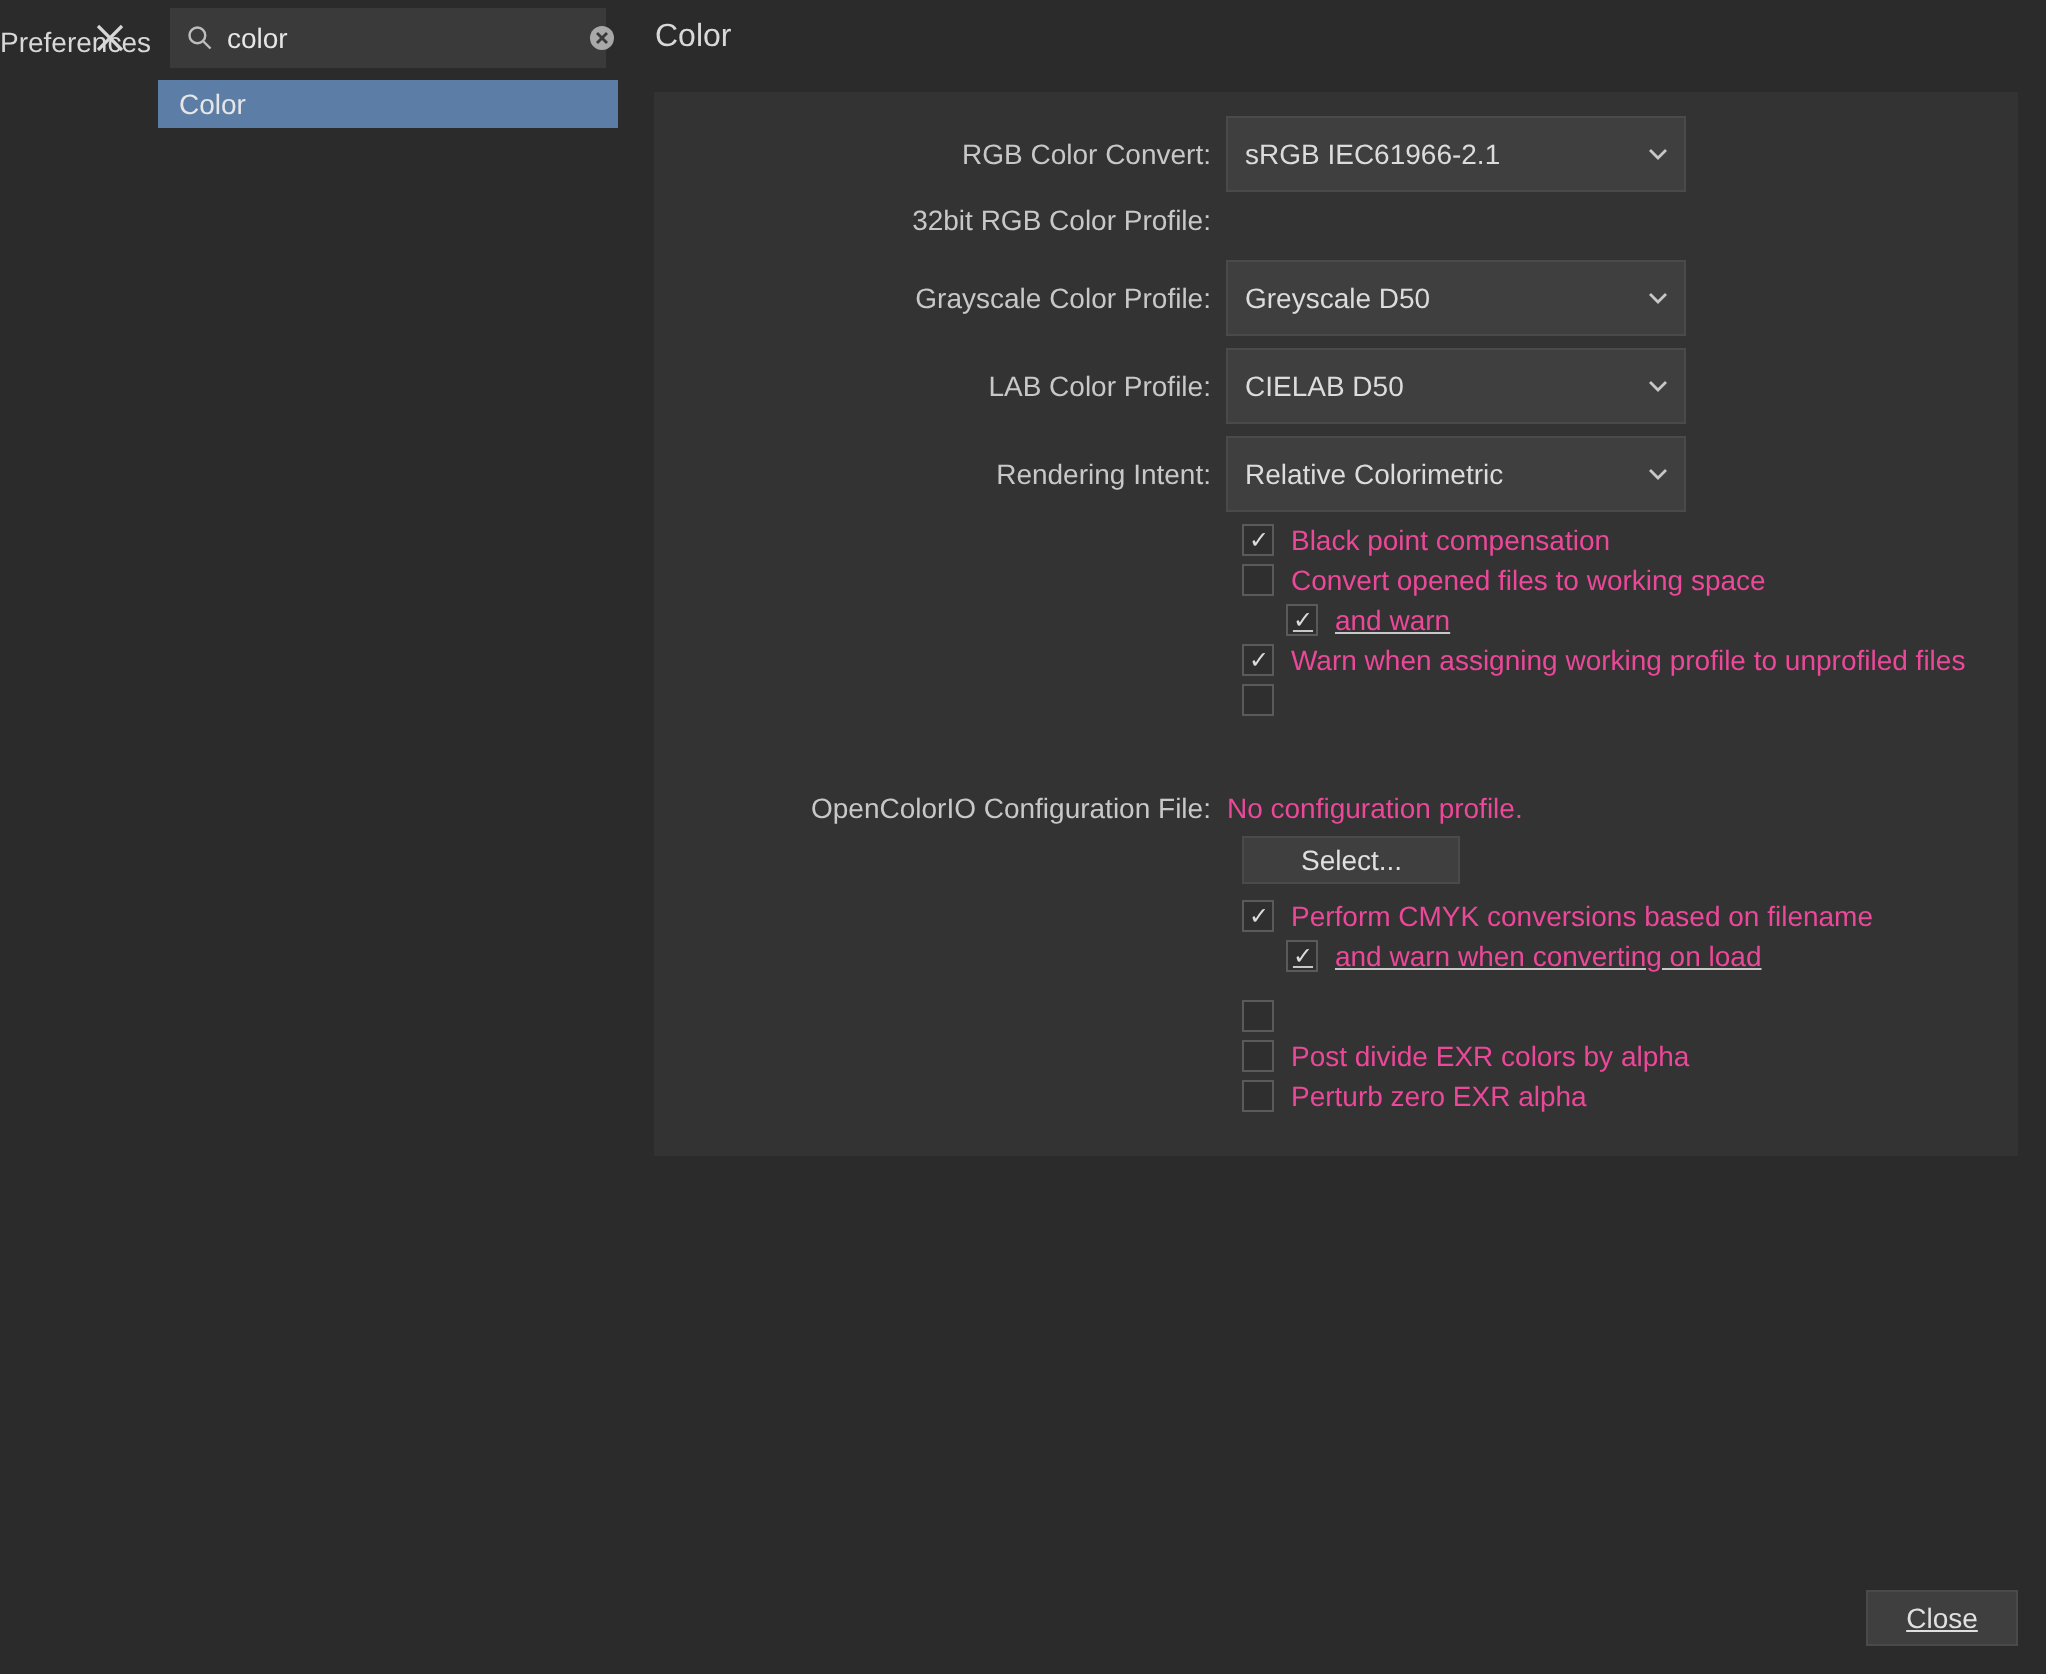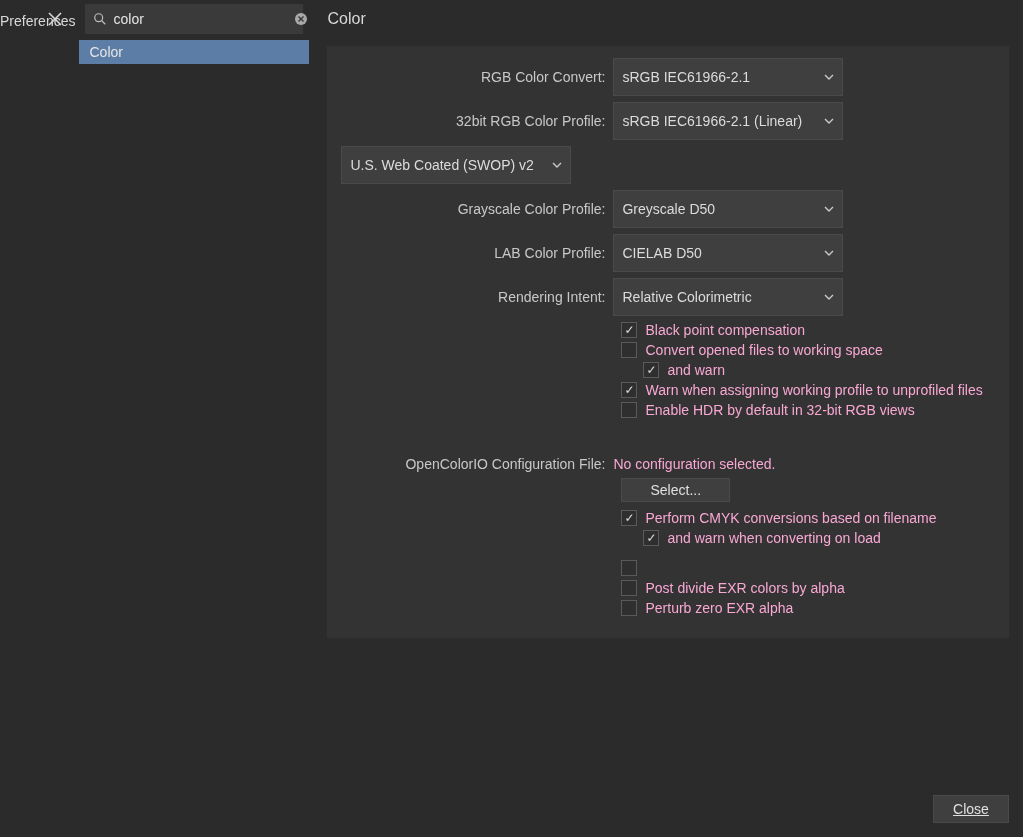--- a/index.html
+++ b/index.html
@@ -23,24 +23,24 @@
   .page-header { padding: 10px 14px 18px 14px; color: #d8d8d8; font-size: 16px; font-weight: 400; }
   .panel { margin: 0 14px 0 14px; background: #333333; padding: 12px 14px 18px 14px; }
   .form-row { display: flex; align-items: center; margin-bottom: 6px; }
   .form-label { width: 272px; text-align: right; padding-right: 8px; color: #c8c8c8; }
   .form-control { width: 230px; }
   .select { position: relative; width: 100%; height: 24px; background: #3f3f3f; border: 1px solid #4a4a4a; display: flex; align-items: center; padding: 18px 8px; cursor: pointer; }
   .select-text { flex:1; color: #dcdcdc; white-space: nowrap; overflow:hidden; }
   .select-caret { color: #c8c8c8; }
   .select-caret svg { width:10px; height:10px; }
   .check-row { display:flex; align-items:center; margin-bottom:4px; padding-left: 280px; }
-  .check-row.indent { padding-left: 302px; }
+  .check-row.indent { padding-left: 302px; text-decoration: underline; }
   .checkbox { width:16px; height:16px; border:1px solid #5a5a5a; background:#2f2f2f; margin-right:8px; display:flex; align-items:center; justify-content:center; cursor:pointer; flex-shrink:0;}
   .checkbox.checked::after { content:"✓"; color:#dcdcdc; font-size:12px; line-height:1; }
-  .static-text { color:#f9a8d4; }
+  .static-text { color:#ec4899; }
   .spacer { height: 34px; }
   .button-sm { display:inline-block; height:24px; min-width:90px; padding:0 28px; background:#3f3f3f; border:1px solid #4a4a4a; color:#e0e0e0; line-height:22px; text-align:center; cursor:pointer; }
   .footer { margin-top:auto; display:flex; justify-content:flex-end; padding:12px 14px 14px 0; }
   .button { height:28px; min-width:76px; padding:0 18px; background:#3f3f3f; border:1px solid #4a4a4a; color:#e0e0e0; line-height:26px; text-align:center; cursor:pointer;text-decoration:underline; }
 </style>
 </head>
 <body>
 
 <div class="window">
   <div class="titlebar">
@@ -90,39 +90,23 @@
               <span class="select-text">sRGB IEC61966-2.1</span>
               <span class="select-caret"><svg viewBox="0 0 10 10">
                     <path d="M1 3 L5 7 L9 3" stroke="currentColor" stroke-width="1.4" fill="none"></path>
                   </svg></span>
             </div>
           </div>
         </div>
 
         <div class="form-row">
           <div class="form-label">32bit RGB Color Profile:</div>
-          <div class="form-control">
-            <div class="select">
-              <span class="select-text">sRGB IEC61966-2.1 (Linear)</span>
-              <span class="select-caret"><svg viewBox="0 0 10 10">
-                    <path d="M1 3 L5 7 L9 3" stroke="currentColor" stroke-width="1.4" fill="none"></path>
-                  </svg></span>
-            </div>
-          </div>
-        </div>
-
-        <div class="form-row">
-          <div class="form-control">
-            <div class="select">
-              <span class="select-text">U.S. Web Coated (SWOP) v2</span>
-              <span class="select-caret"><svg viewBox="0 0 10 10">
-                    <path d="M1 3 L5 7 L9 3" stroke="currentColor" stroke-width="1.4" fill="none"></path>
-                  </svg></span>
-            </div>
-          </div>
+        </div>
+
+        <div class="form-row">
         </div>
 
         <div class="form-row">
           <div class="form-label">Grayscale Color Profile:</div>
           <div class="form-control">
             <div class="select">
               <span class="select-text">Greyscale D50</span>
               <span class="select-caret"><svg viewBox="0 0 10 10">
                     <path d="M1 3 L5 7 L9 3" stroke="currentColor" stroke-width="1.4" fill="none"></path>
                   </svg></span>
@@ -165,28 +149,27 @@
         <div class="check-row indent">
           <div class="checkbox checked"></div>
           <span class="static-text">and warn</span>
         </div>
         <div class="check-row">
           <div class="checkbox checked"></div>
           <span class="static-text">Warn when assigning working profile to unprofiled files</span>
         </div>
         <div class="check-row">
           <div class="checkbox"></div>
-          <span class="static-text">Enable HDR by default in 32-bit RGB views</span>
         </div>
 
         <div class="spacer"></div>
 
         <div class="form-row">
           <div class="form-label" style="width:272px;">OpenColorIO Configuration File:</div>
-          <span class="static-text">No configuration selected.</span>
+          <span class="static-text">No configuration profile.</span>
         </div>
         <div class="check-row" style="margin-bottom:8px;">
           <span class="button-sm">Select...</span>
         </div>
 
         <div class="check-row">
           <div class="checkbox checked"></div>
           <span class="static-text">Perform CMYK conversions based on filename</span>
         </div>
         <div class="check-row indent">

